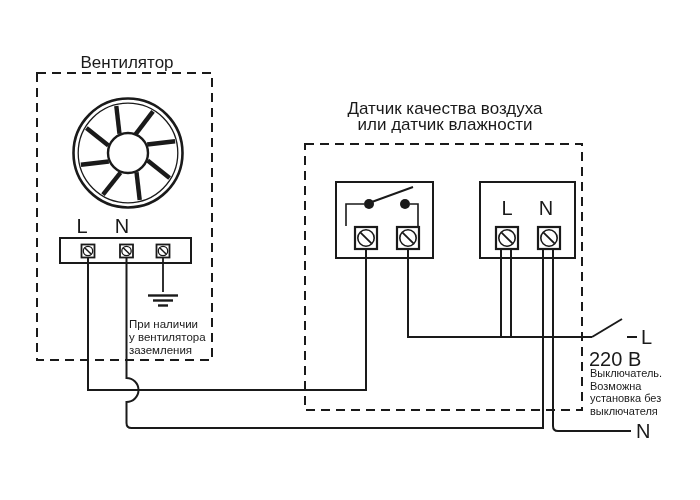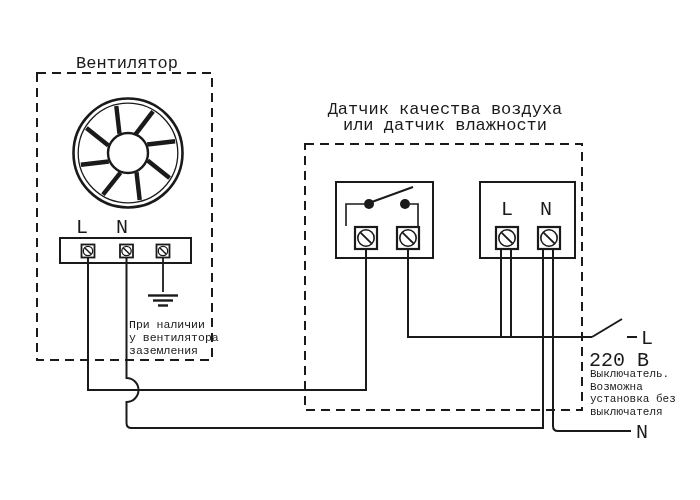--- a/index.html
+++ b/index.html
@@ -1,18 +1,18 @@
 <!DOCTYPE html>
 <html><head>
 <meta charset="utf-8">
 <style>
   html,body{margin:0;padding:0;background:#ffffff;}
   #stage{
     width:700px;height:500px;position:relative;background:#ffffff;
-    font-family:Liberation Mono, monospace;overflow:hidden;
+    font-family:Liberation Sans, sans-serif;overflow:hidden;
   }
   svg text{fill:#1a1a1a;}
   .t-title{font-size:17px;}
   .t-term{font-size:20px;}
   .t-big{font-size:20px;}
   .t-note{font-size:11.5px;}
   .t-note-sm{font-size:11px;}
 </style>
 </head>
 <body>

